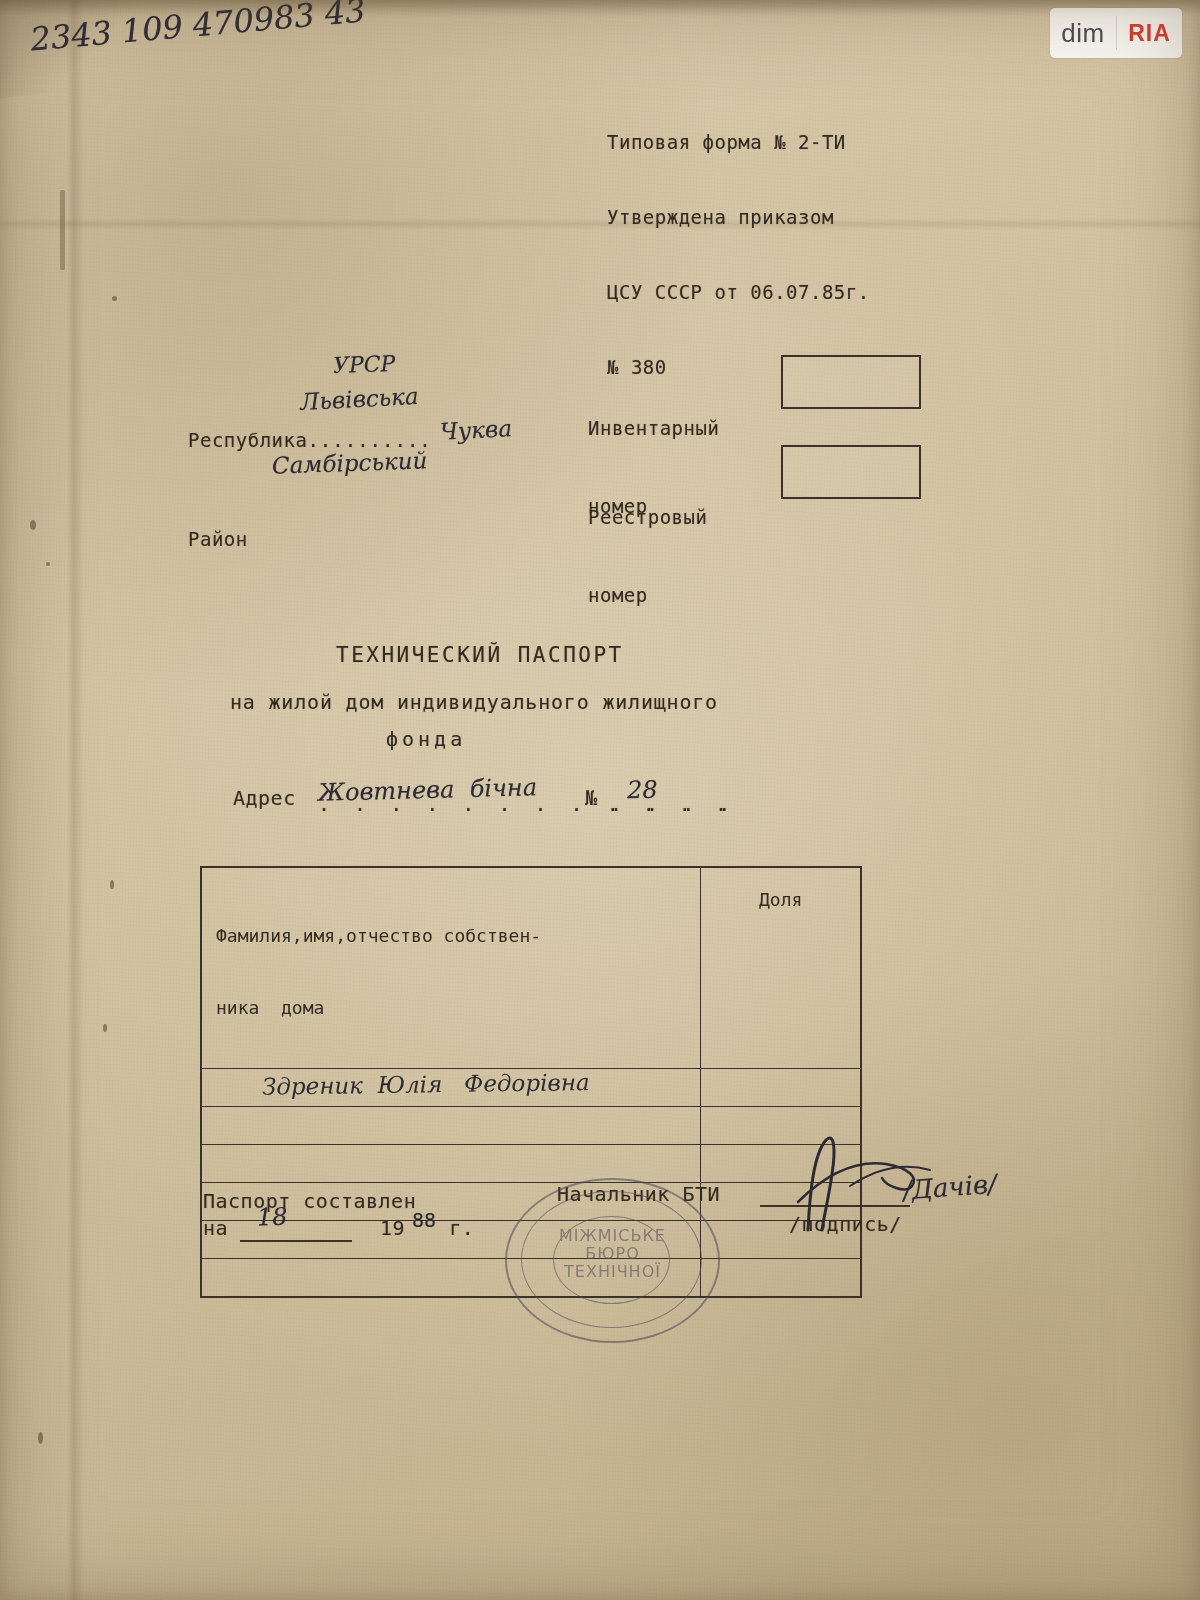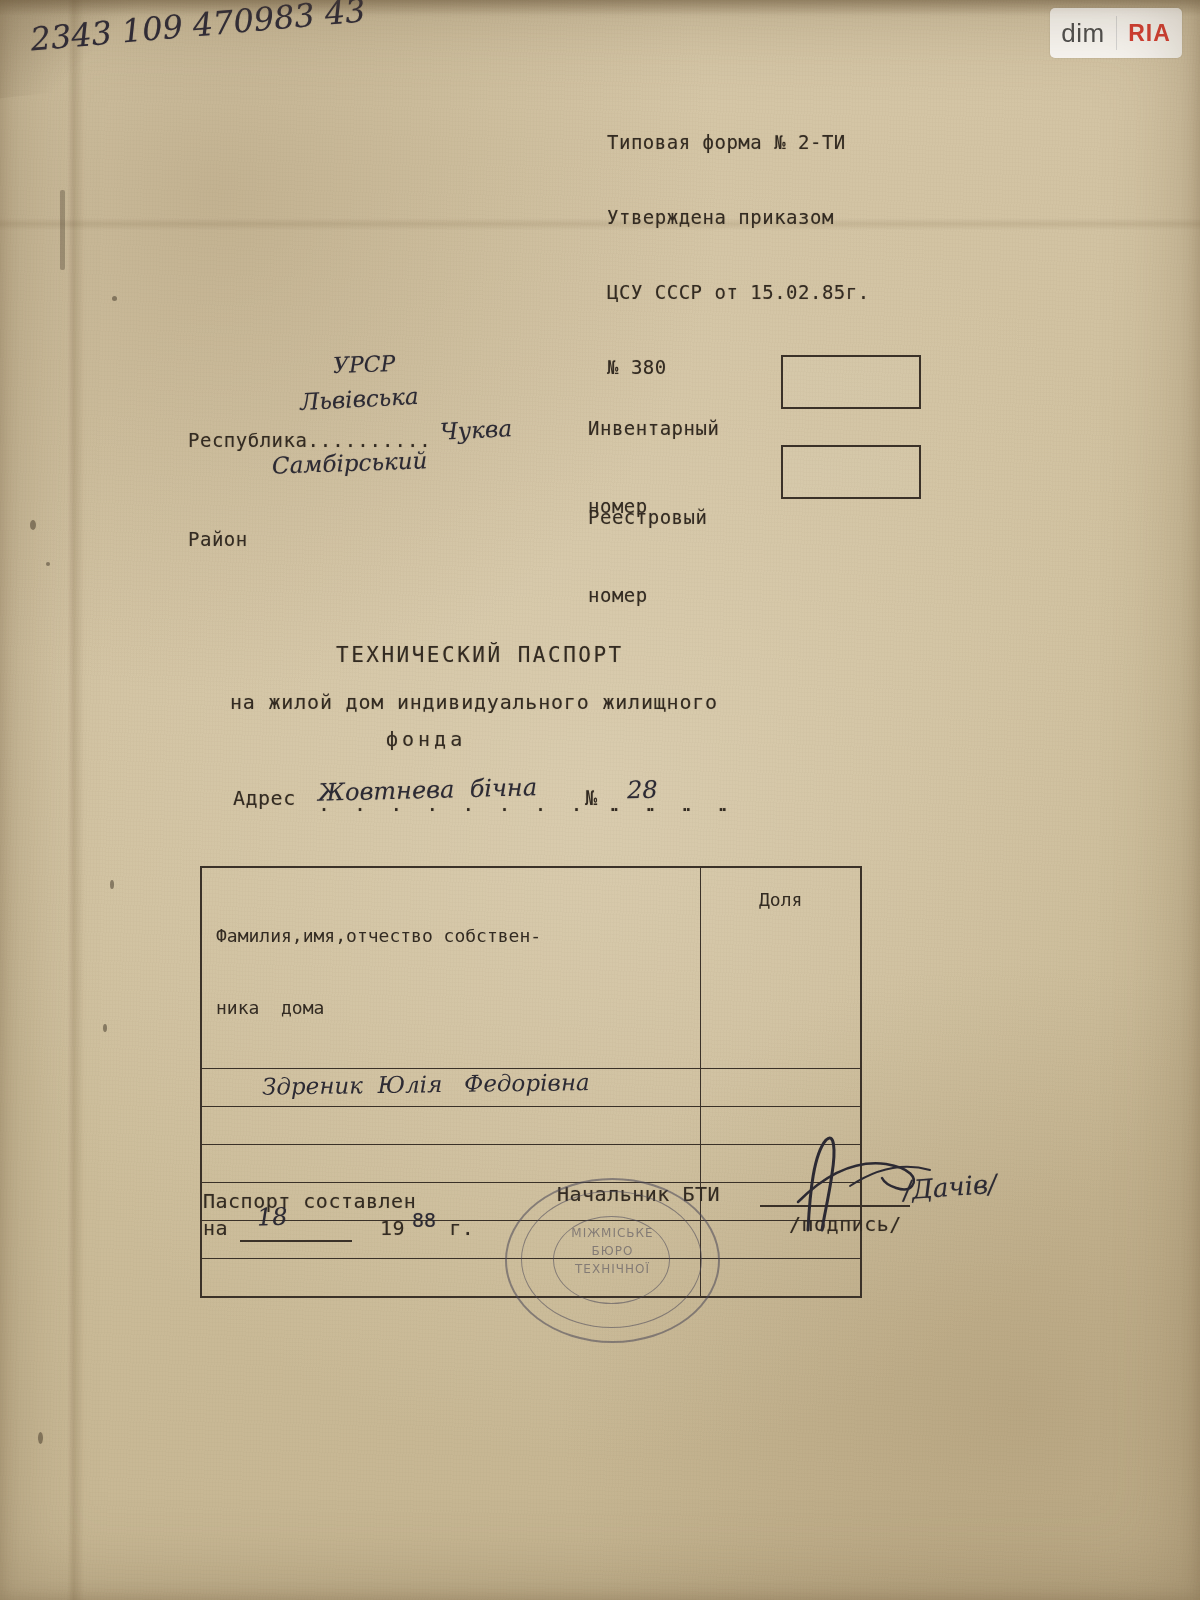--- a/index.html
+++ b/index.html
@@ -242,21 +242,21 @@
     border-radius: 50%;
   }
   #stamp-r1 { left: 0; top: 0; width: 211px; height: 161px; }
   #stamp-r2 { left: 16px; top: 13px; width: 179px; height: 135px; border-width: 1.5px; }
   #stamp-r3 { left: 48px; top: 38px; width: 115px; height: 86px; border-width: 1.2px; }
   .stamp-txt {
     position: absolute;
     width: 100%;
     text-align: center;
     font-family: "DejaVu Sans", sans-serif;
-    font-size: 12px;
+    font-size: 16px;
     color: #4a4758;
     letter-spacing: 1px;
   }
   #stamp-t1 { top: 48px; }
   #stamp-t2 { top: 66px; }
   #stamp-t3 { top: 84px; }
 
   
   #top-nums { left: 30px; top: 6px; font-size: 32px; transform: rotate(-5deg); color: #2b2836; font-style: italic; }
 
@@ -286,21 +286,21 @@
 
   <div id="watermark">
     <div class="wm-dim">dim</div>
     <div class="wm-sep"></div>
     <div class="wm-ria">RIA</div>
   </div>
 
   <div class="typed" id="form-header">
     <div>Типовая форма № 2-ТИ</div>
     <div>Утверждена приказом</div>
-    <div>ЦСУ СССР от 15.02.85г.</div>
+    <div>ЦСУ СССР от 06.07.85г.</div>
     <div>№ 380</div>
   </div>
 
   <div class="typed" id="loc-block">
     <div class="loc-row"><span>Республика</span><span class="dots">..........</span></div>
     <div class="loc-row"><span>Район</span></div>
   </div>
 
   <div class="hand hw-republic">УРСР</div>
   <div class="hand hw-oblast">Львівська</div>

